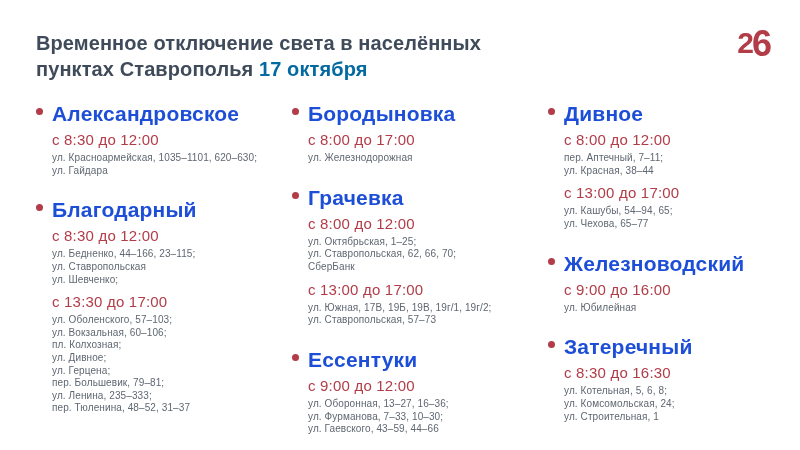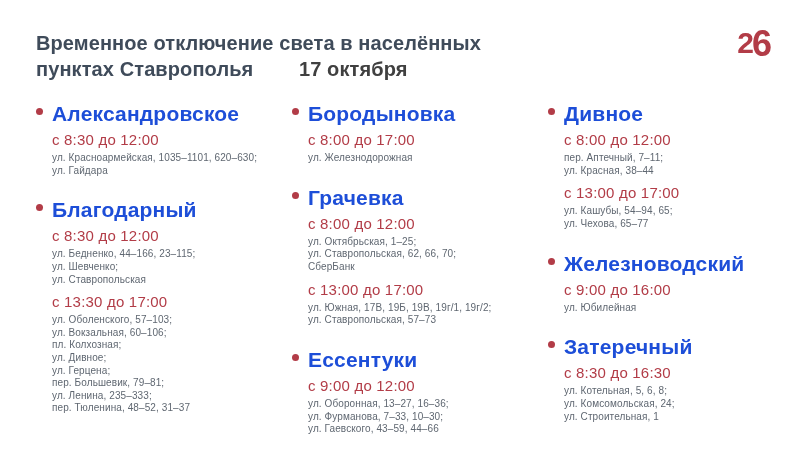--- a/index.html
+++ b/index.html
@@ -10,21 +10,21 @@
     background:#ffffff;
     overflow:hidden;
     font-family:"Liberation Sans", sans-serif;
     border-radius:9px;
   }
   .header { position:absolute; top:30px; left:36px; right:90px; }
   .title {
     font-size:20px; font-weight:700; color:#3f4b5a;
     line-height:1.32; letter-spacing:0.1px;
   }
-  .title .date { color:#404040;margin-left:40px; }
+  .title .date { color:#0369a1; }
   .logo {
     position:absolute; top:26px; right:30px;
     color:#b23c47; font-weight:800; line-height:1;
     letter-spacing:-2px; display:flex; align-items:flex-start;
   }
   .logo .d2 { font-size:30px; margin-top:2px; }
   .logo .d6 { font-size:36px; }
   .columns {
     position:absolute; top:102px; left:36px; right:12px;
     display:flex;
@@ -78,22 +78,22 @@
             <div class="slot-time">с 8:30 до 12:00</div>
             <div class="street">ул. Красноармейская, 1035–1101, 620–630;</div>
             <div class="street">ул. Гайдара</div>
           </div>
         </div>
         <div class="entry">
           <div class="entry-name"><span class="bullet"></span><span>Благодарный</span></div>
           <div class="slot">
             <div class="slot-time">с 8:30 до 12:00</div>
             <div class="street">ул. Бедненко, 44–166, 23–115;</div>
+            <div class="street">ул. Ставропольская</div>
             <div class="street">ул. Шевченко;</div>
-            <div class="street">ул. Ставропольская</div>
           </div>
           <div class="slot">
             <div class="slot-time">с 13:30 до 17:00</div>
             <div class="street">ул. Оболенского, 57–103;</div>
             <div class="street">ул. Вокзальная, 60–106;</div>
             <div class="street">пл. Колхозная;</div>
             <div class="street">ул. Дивное;</div>
             <div class="street">ул. Герцена;</div>
             <div class="street">пер. Большевик, 79–81;</div>
             <div class="street">ул. Ленина, 235–333;</div>

